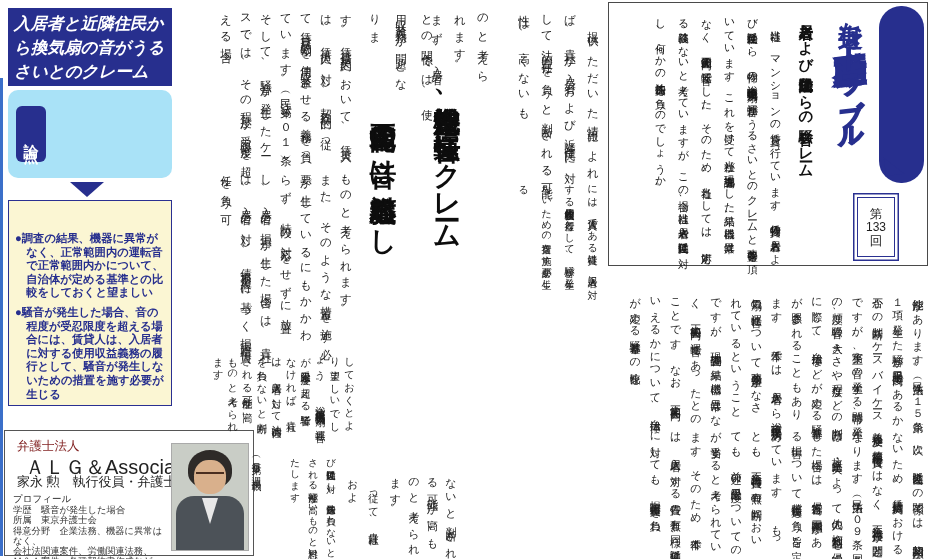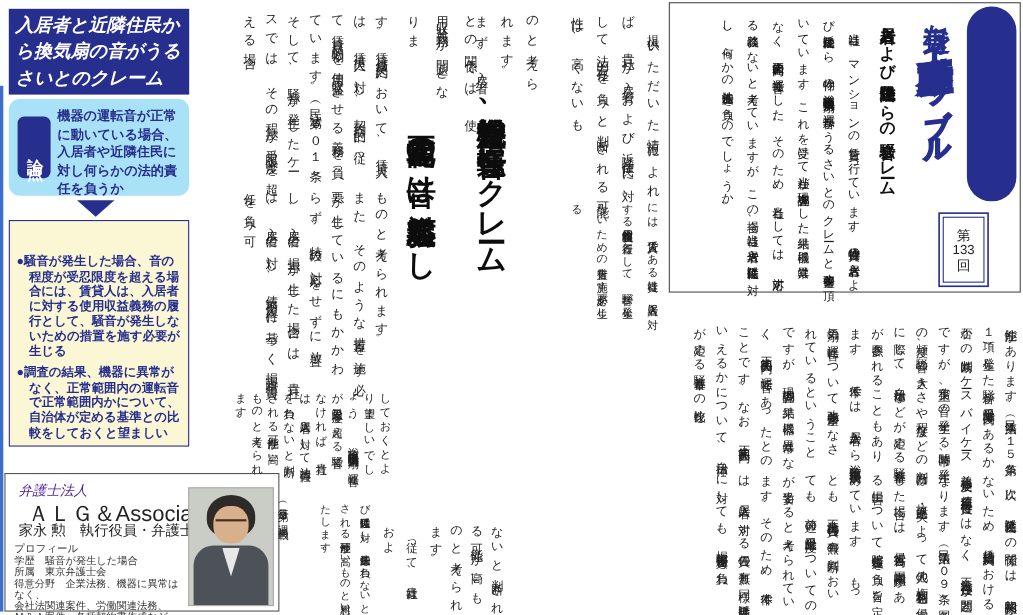--- a/index.html
+++ b/index.html
@@ -25,21 +25,21 @@
          font-size:12px;line-height:16.5px;}
   .arrow{left:70px;top:182px;width:0;height:0;border-left:17px solid transparent;
          border-right:17px solid transparent;border-top:15px solid #272f8e;}
   .points{left:8px;top:200px;width:164px;height:206px;background:#fbf6d3;border:1.5px solid #2a3091;box-sizing:border-box;}
   .points-head{position:absolute;left:9px;top:4px;width:142px;height:22px;background:#272f8e;
          color:#fff;font-weight:bold;font-size:13.5px;text-align:center;line-height:22px;letter-spacing:3px;}
   .points-body{position:absolute;left:6px;top:31px;width:152px;color:#272f8e;font-weight:bold;
          font-size:11.3px;line-height:13.6px;}
   .points-body p{margin:0 0 6px 0;padding-left:1em;text-indent:-1em;}
   .profile{left:4px;top:430px;width:250px;height:126px;border:1.5px solid #555;background:#fff;box-sizing:border-box;}
-  .pf-org1{position:absolute;left:12px;top:7px;font-size:12.5px;color:#4c1d95;font-style:italic;}
+  .pf-org1{position:absolute;left:12px;top:7px;font-size:12.5px;color:#7f1d1d;}
   .pf-org2{position:absolute;left:20px;top:23px;font-size:20px;color:#222;}
   .pf-name{position:absolute;left:12px;top:42px;font-size:13px;color:#222;}
   .pf-head{position:absolute;left:8px;top:62px;font-size:9.5px;color:#333;font-family:Liberation Serif, serif;}
   .pf-lines{position:absolute;left:8px;top:74px;font-size:9.3px;line-height:10.3px;color:#333;width:158px;}
   .photo{position:absolute;left:166px;top:12px;width:76px;height:106px;background:#c9cdc6;overflow:hidden;border:1px solid #aaa;}
   .photo .hair{position:absolute;left:16px;top:6px;width:44px;height:38px;background:#2e2a28;border-radius:50% 50% 40% 40%;}
   .photo .face{position:absolute;left:22px;top:16px;width:32px;height:34px;background:#d9b08c;border-radius:45%;}
   .photo .glasses{position:absolute;left:24px;top:28px;width:28px;height:7px;border-top:2px solid #4a2e20;}
   .photo .suit{position:absolute;left:4px;top:52px;width:68px;height:54px;background:#4c5258;border-radius:18px 18px 0 0;}
   .photo .shirt{position:absolute;left:30px;top:54px;width:16px;height:26px;background:#e8e8e8;clip-path:polygon(0 0,100% 0,50% 100%);}
@@ -75,29 +75,28 @@
 <body>
 
 <div class="abs leftline"></div>
 
 <div class="abs claim">
   <span>入居者と近隣住民から換気扇の音がうるさいとのクレーム</span>
 </div>
 
 <div class="abs issue">
   <div class="issue-label">論点</div>
-  <div class="issue-text">機器の運転音が正常に動いている場合、入居者や近隣住民に対し何らかの法的責任を負うか</div>
 </div>
 
 <div class="abs arrow"></div>
 
 <div class="abs points">
   <div class="points-body">
+    <p>●調査の結果、機器に異常がなく、正常範囲内の運転音で正常範囲内かについて、自治体が定める基準との比較をしておくと望ましい</p>
     <p>●騒音が発生した場合、音の程度が受忍限度を超える場合には、賃貸人は、入居者に対する使用収益義務の履行として、騒音が発生しないための措置を施す必要が生じる</p>
-    <p>●調査の結果、機器に異常がなく、正常範囲内の運転音で正常範囲内かについて、自治体が定める基準との比較をしておくと望ましい</p>
   </div>
 </div>
 
 <div class="abs profile">
   <div class="pf-org1">弁護士法人</div>
   <div class="pf-org2">ＡＬＧ＆Associates</div>
   <div class="pf-name">家永 勲　執行役員・弁護士</div>
   <div class="pf-head">プロフィール</div>
   <div class="pf-lines">
     <div>学歴　騒音が発生した場合</div>

